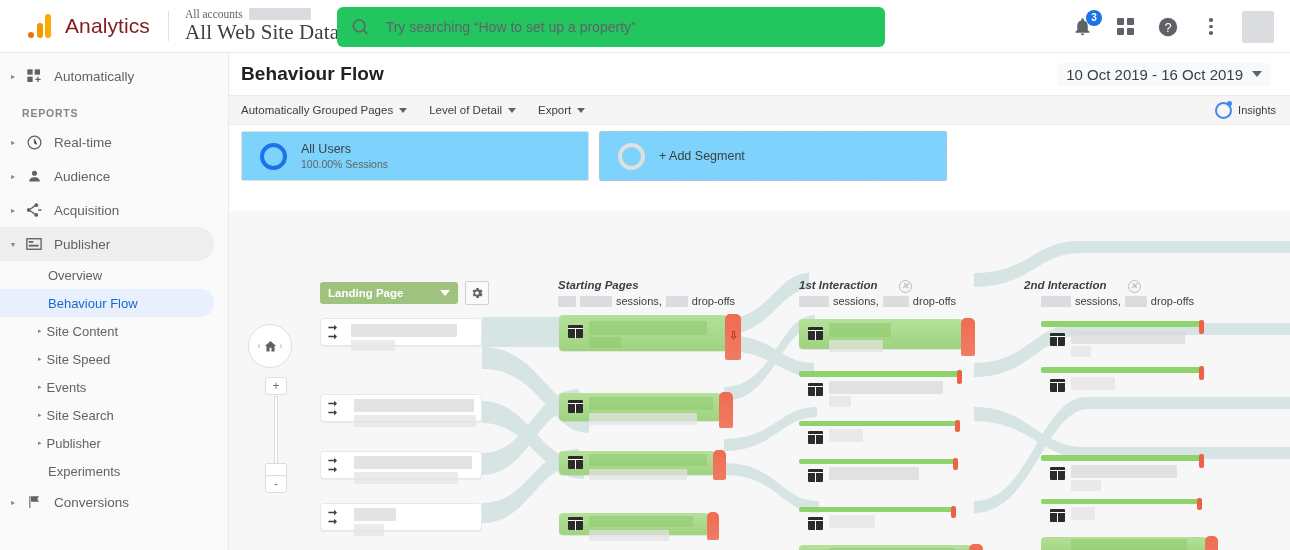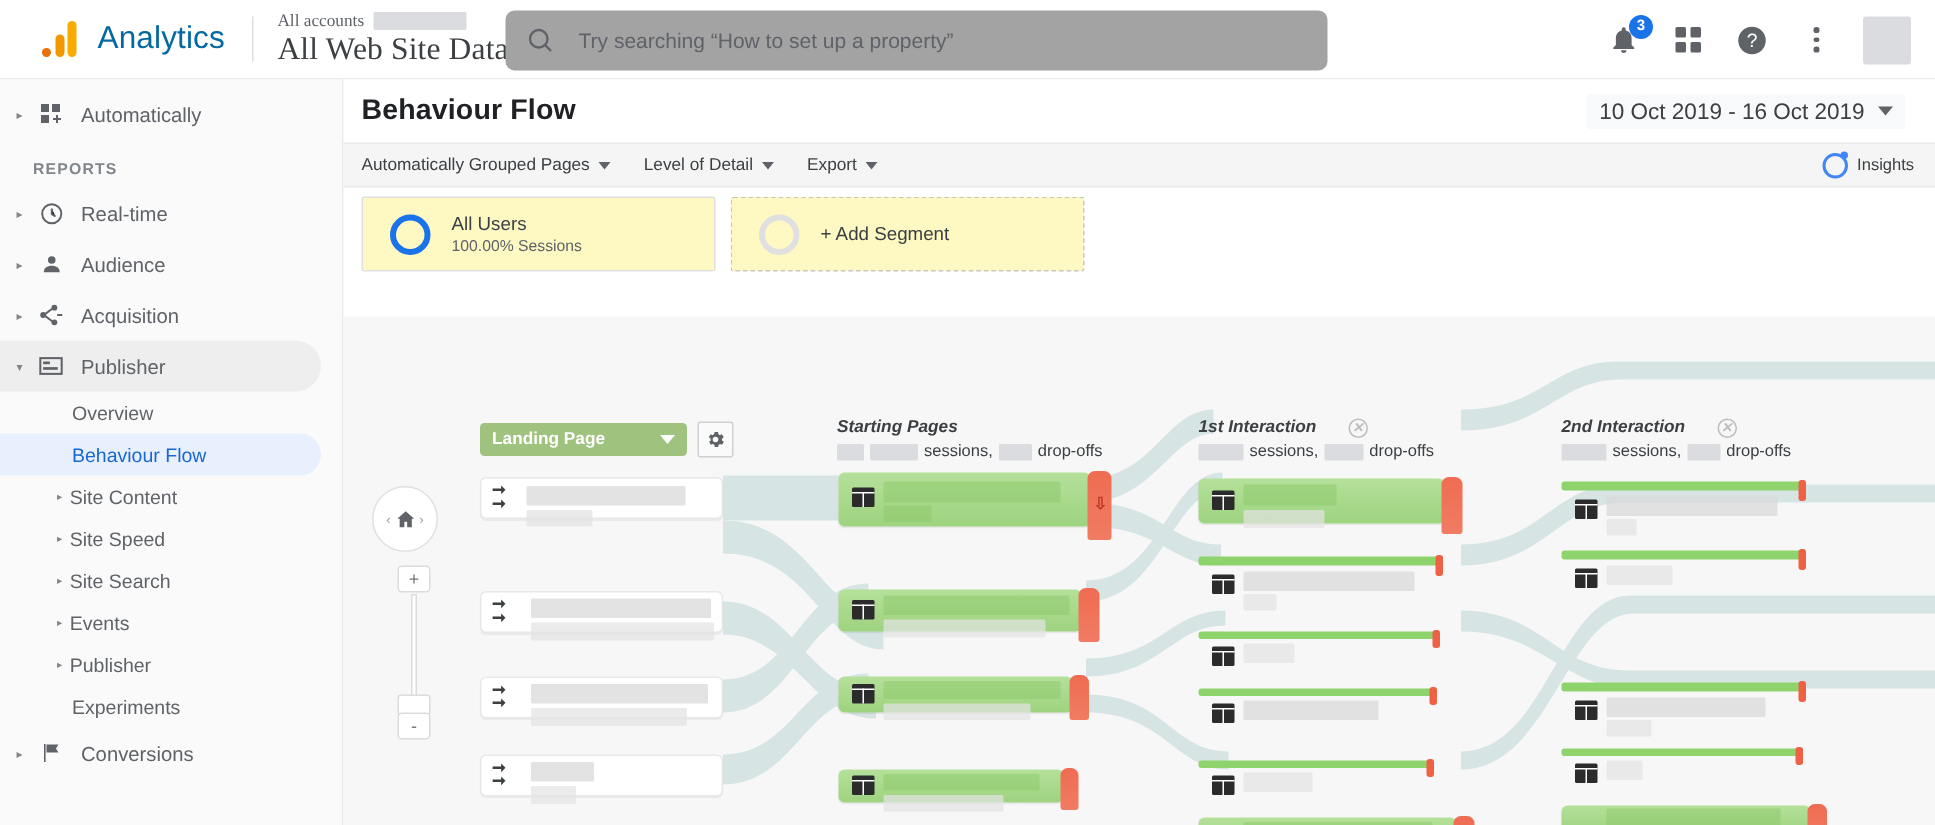--- a/index.html
+++ b/index.html
@@ -18,37 +18,37 @@
     background: #fff;
     border-bottom: 1px solid #e8eaed;
     display: flex; align-items: center;
   }
   .ga-logo { margin-left: 28px; display: flex; align-items: flex-end; height: 24px; gap: 2.5px; }
   .ga-logo i { display: block; width: 6px; background: #f9ab00; border-radius: 3px; }
   .ga-logo i:nth-child(1) { height: 6px; background: #e8710a; border-radius: 50%; }
   .ga-logo i:nth-child(2) { height: 15px; background: #f29900; }
   .ga-logo i:nth-child(3) { height: 24px; background: #f9ab00; }
   .brand {
-    margin-left: 14px; font-size: 21px; color: #0369a1;
+    margin-left: 14px; font-size: 21px; color: #7f1d1d;
     letter-spacing: .1px; white-space: nowrap;
   }
   .vdiv { width: 1px; height: 30px; background: #e0e0e0; margin: 0 16px 0 18px; }
   .acct { display: flex; flex-direction: column; justify-content: center; font-family: Liberation Serif, serif; }
   .acct-top { display: flex; align-items: center; gap: 6px; }
   .acct-label { font-size: 11.5px; color: #5f6368; }
   .redact { background: #dadce0; border-radius: 1px; display: inline-block; }
   .acct-redact { width: 62px; height: 12px; }
   .acct-main { font-size: 21px; color: #3c4043; white-space: nowrap; display: flex; align-items: center; gap: 5px; letter-spacing: .1px;}
   .caret { width: 0; height: 0; border-left: 5px solid transparent; border-right: 5px solid transparent; border-top: 6px solid #5f6368; display:inline-block; }
   .caret.sm { border-left-width: 4px; border-right-width: 4px; border-top-width: 5px; }
 
   .search {
     position: absolute; left: 337px; top: 7px;
     width: 548px; height: 40px;
-    background: #a3a3a3; border-radius: 6px;
+    background: #22c55e; border-radius: 6px;
     display: flex; align-items: center; padding: 0 14px; gap: 16px;
   }
   .search input {
     border: 0; background: transparent; outline: none;
     font-family: inherit; font-size: 14px; color: #3c4043; width: 100%;
   }
   .search input::placeholder { color: #5f6368; }
 
   .topicons { position: absolute; right: 16px; top: 0; height: 53px; display: flex; align-items: center; gap: 19px; }
   .ticon { position: relative; width: 24px; height: 24px; color: #5f6368; display:flex; align-items:center; justify-content:center; }
@@ -112,22 +112,22 @@
   .tb-item { font-size: 11.5px; color: #3c4043; display: flex; align-items: center; gap: 6px; cursor: pointer; }
   .insights {
     position: absolute; right: 14px; display: flex; align-items: center; gap: 6px;
     font-size: 11px; color: #3c4043; cursor: pointer;
   }
   .ins-ring { width: 17px; height: 17px; border-radius: 50%; border: 2.4px solid #4285f4; position: relative; }
   .ins-ring:after { content:''; position:absolute; width:5px;height:5px;background:#4285f4;border-radius:50%; top:-3px; right:-2px;}
 
   .segbar { height: 62px; display: flex; align-items: center; padding: 0 12px; gap: 10px; }
   .seg {
-    width: 236px; height: 50px; border: 1px solid #e0e0e0; border-radius: 2px;
-    display: flex; align-items: center; padding-left: 18px; gap: 14px; background:#fef9c3;
+    width: 348px; height: 50px; border: 1px solid #e0e0e0; border-radius: 2px;
+    display: flex; align-items: center; padding-left: 18px; gap: 14px; background:#7dd3fc;
   }
   .seg.dashed { border: 1px dashed #c6c6c6; }
   .ring { width: 27px; height: 27px; border-radius: 50%; border: 4px solid #1a73e8; flex:0 0 27px;}
   .ring.grey { border-color: #e0e0e0; }
   .seg-t1 { font-size: 12.5px; color: #3c4043; }
   .seg-t2 { font-size: 10.5px; color: #5f6368; margin-top: 2px; }
   .seg-add { font-size: 12.5px; color: #3c4043; }
 
   
   .canvas { position: absolute; top: 158px; left: 0; width: 1061px; height: 339px; background: #f7f7f7; overflow: hidden; }
@@ -327,25 +327,25 @@
   <div class="sub-item">
     <span class="sarrow">▸</span>
     <span>Site Content</span>
   </div>
   <div class="sub-item">
     <span class="sarrow">▸</span>
     <span>Site Speed</span>
   </div>
   <div class="sub-item">
     <span class="sarrow">▸</span>
-    <span>Site Search</span>
+    <span>Events</span>
   </div>
   <div class="sub-item">
     <span class="sarrow">▸</span>
-    <span>Events</span>
+    <span>Site Search</span>
   </div>
   <div class="sub-item">
     <span class="sarrow">▸</span>
     <span>Publisher</span>
   </div>
   <div class="sub-item">
     <span>Experiments</span>
   </div>
 
   <div class="nav-item">
@@ -439,21 +439,21 @@
       <span>1st Interaction</span>
       <span class="xmark" style="margin-left:18px;">✕</span>
     </div>
     <div class="col-sub" style="left:570px; top:84px;">
       <span class="redact" style="width:30px;height:11px;"></span>
       <span>sessions,</span>
       <span class="redact" style="width:26px;height:11px;"></span>
       <span>drop-offs</span>
     </div>
 
-    <div class="col-head" style="left:812px; top:68px;">
+    <div class="col-head" style="left:795px; top:68px;">
       <span>2nd Interaction</span>
       <span class="xmark" style="margin-left:18px;">✕</span>
     </div>
     <div class="col-sub" style="left:812px; top:84px;">
       <span class="redact" style="width:30px;height:11px;"></span>
       <span>sessions,</span>
       <span class="redact" style="width:22px;height:11px;"></span>
       <span>drop-offs</span>
     </div>
 

